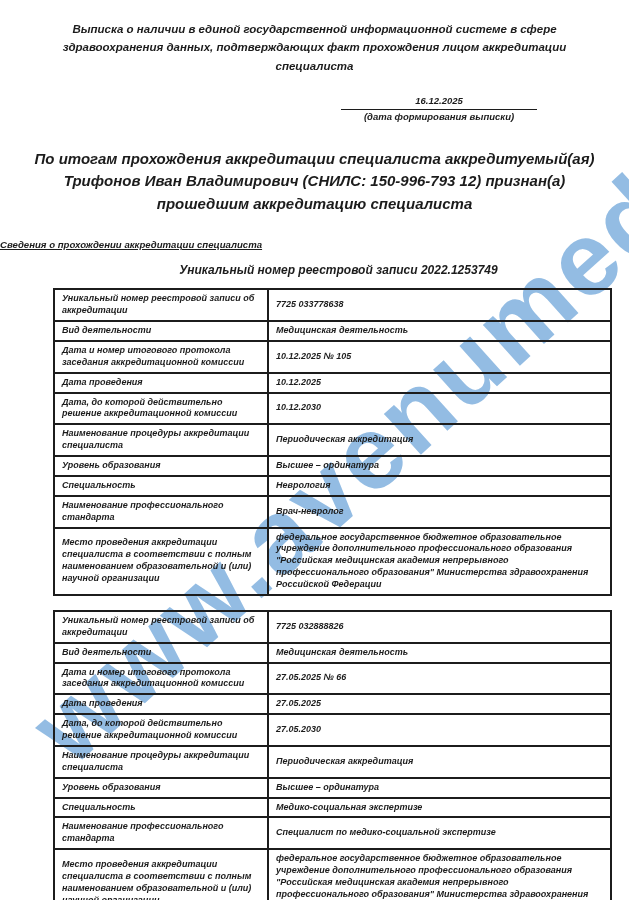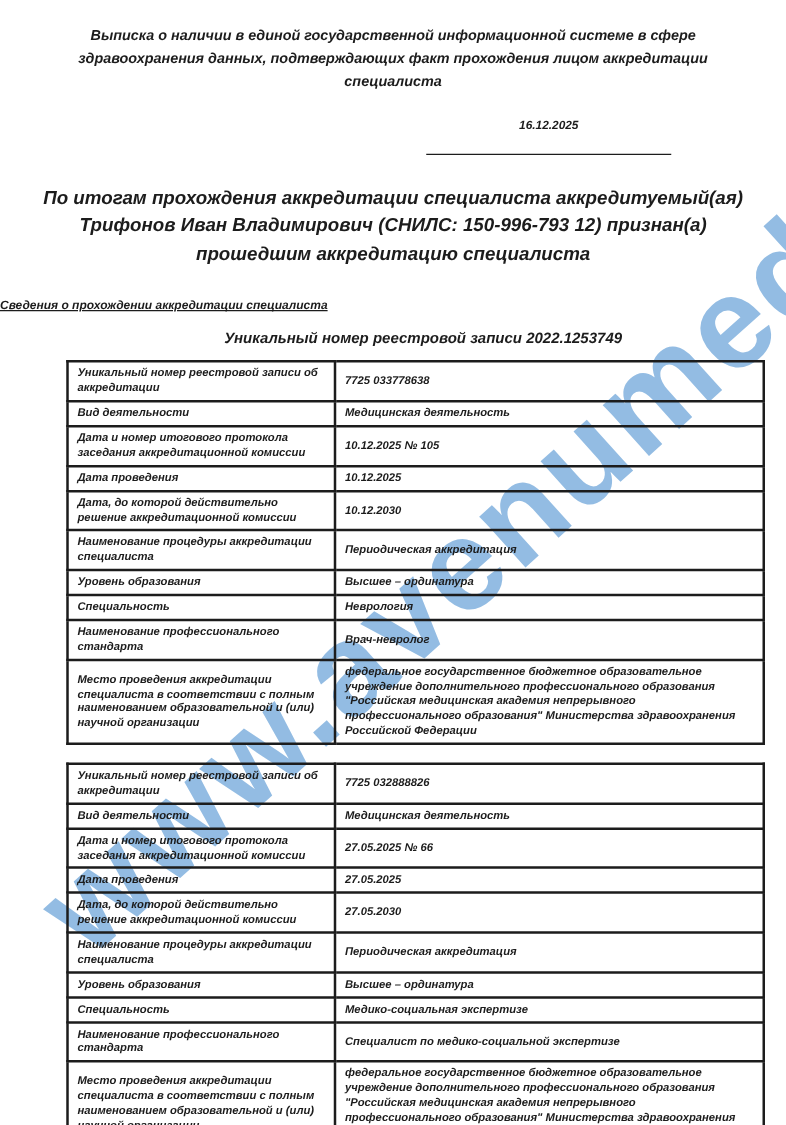--- a/index.html
+++ b/index.html
@@ -37,21 +37,21 @@
     font-size:11.5px;
     line-height:1.6;
   }
   .date-block {
     width:196px;
     margin:20px 92px 0 auto;
     text-align:center;
     font-size:9.5px;
     line-height:1.35;
   }
-  .date-value { border-bottom:1.5px solid #1c1c1c; padding-bottom:15px; }
+  .date-value { border-bottom:1.5px solid #1c1c1c; padding-bottom:1px; }
   .date-caption { padding-top:1px; }
 
   .intro {
     margin:24px 20px 0;
     text-align:center;
     font-size:15px;
     line-height:1.5;
   }
   .section-heading {
     margin-top:24px;
@@ -90,20 +90,21 @@
 <div class="page">
 
   <div class="watermark" style="color: rgb(124, 174, 221);">www.avenumed.ru</div>
 
   <div class="content">
 
     <div class="title">Выписка о наличии в единой государственной информационной системе в сфере здравоохранения данных, подтверждающих факт прохождения лицом аккредитации специалиста</div>
 
     <div class="date-block">
       <div class="date-value">16.12.2025</div>
+      <div class="date-caption">(дата формирования выписки)</div>
     </div>
 
     <div class="intro">По итогам прохождения аккредитации специалиста аккредитуемый(ая) Трифонов Иван Владимирович (СНИЛС: 150-996-793 12) признан(а) прошедшим аккредитацию специалиста</div>
 
     <div class="section-heading">Сведения о прохождении аккредитации специалиста</div>
 
     <div class="registry-heading">Уникальный номер реестровой записи 2022.1253749</div>
 
     <table class="rec">
       <tbody>

